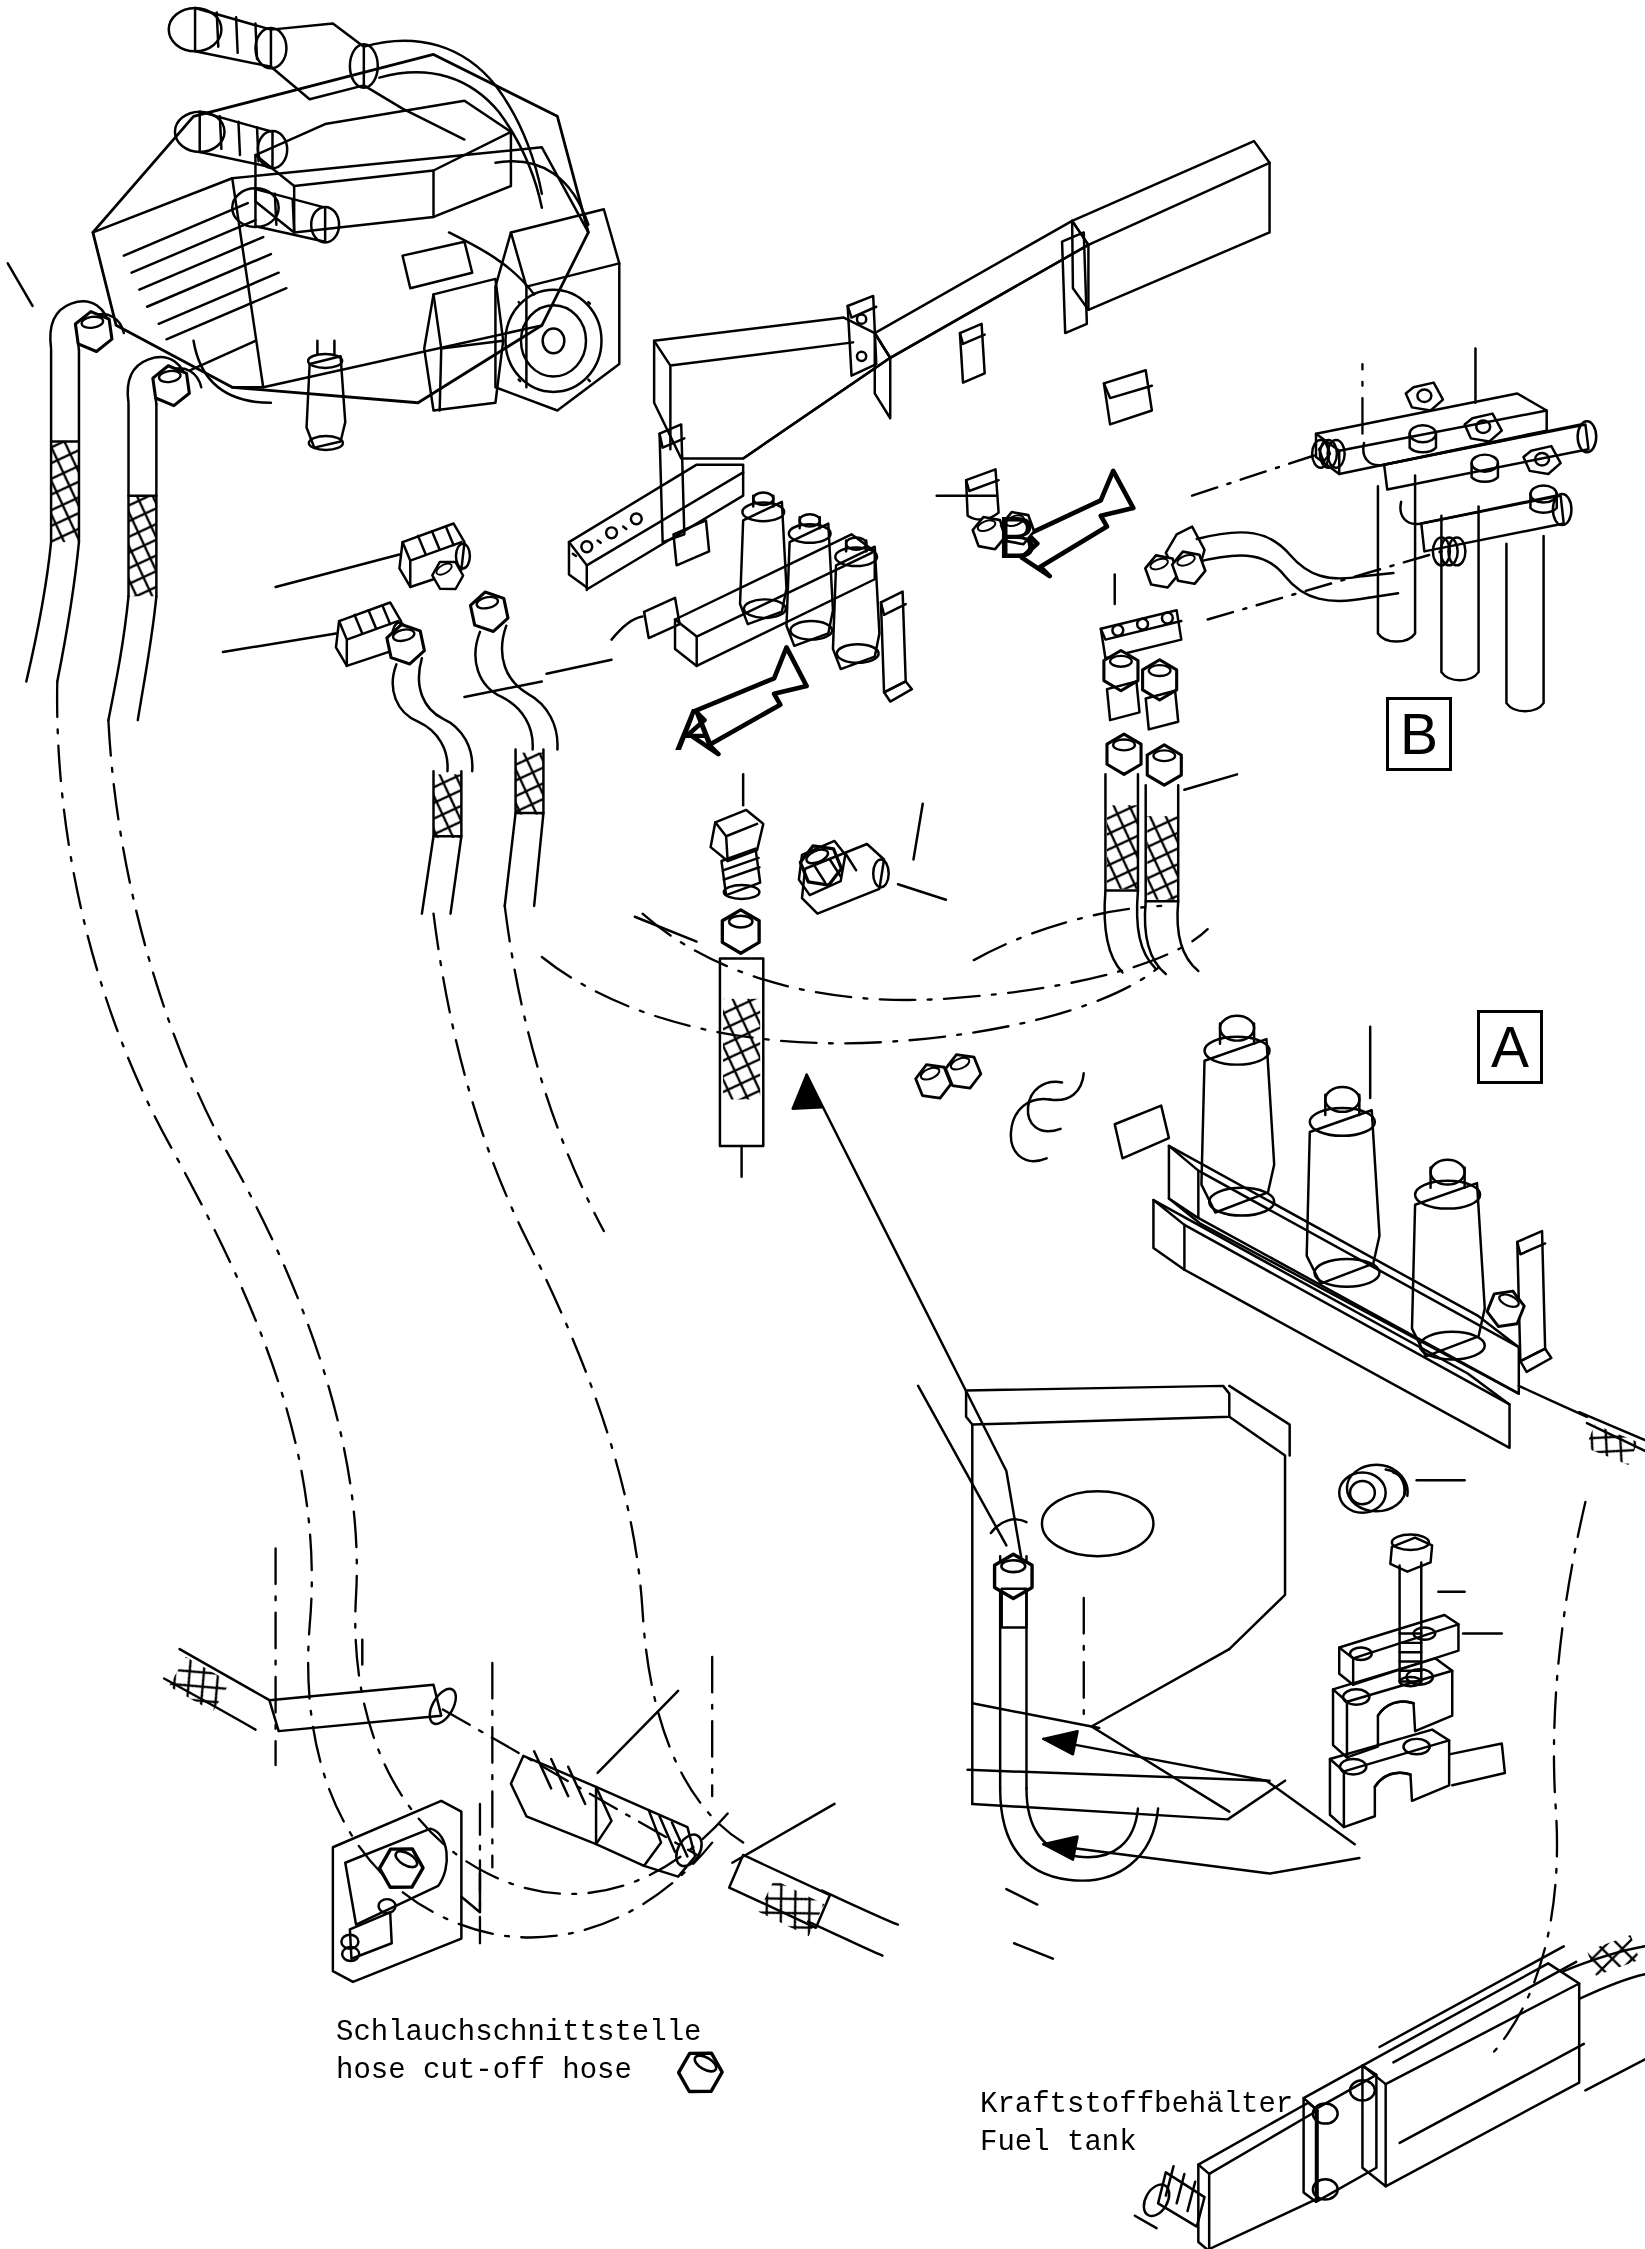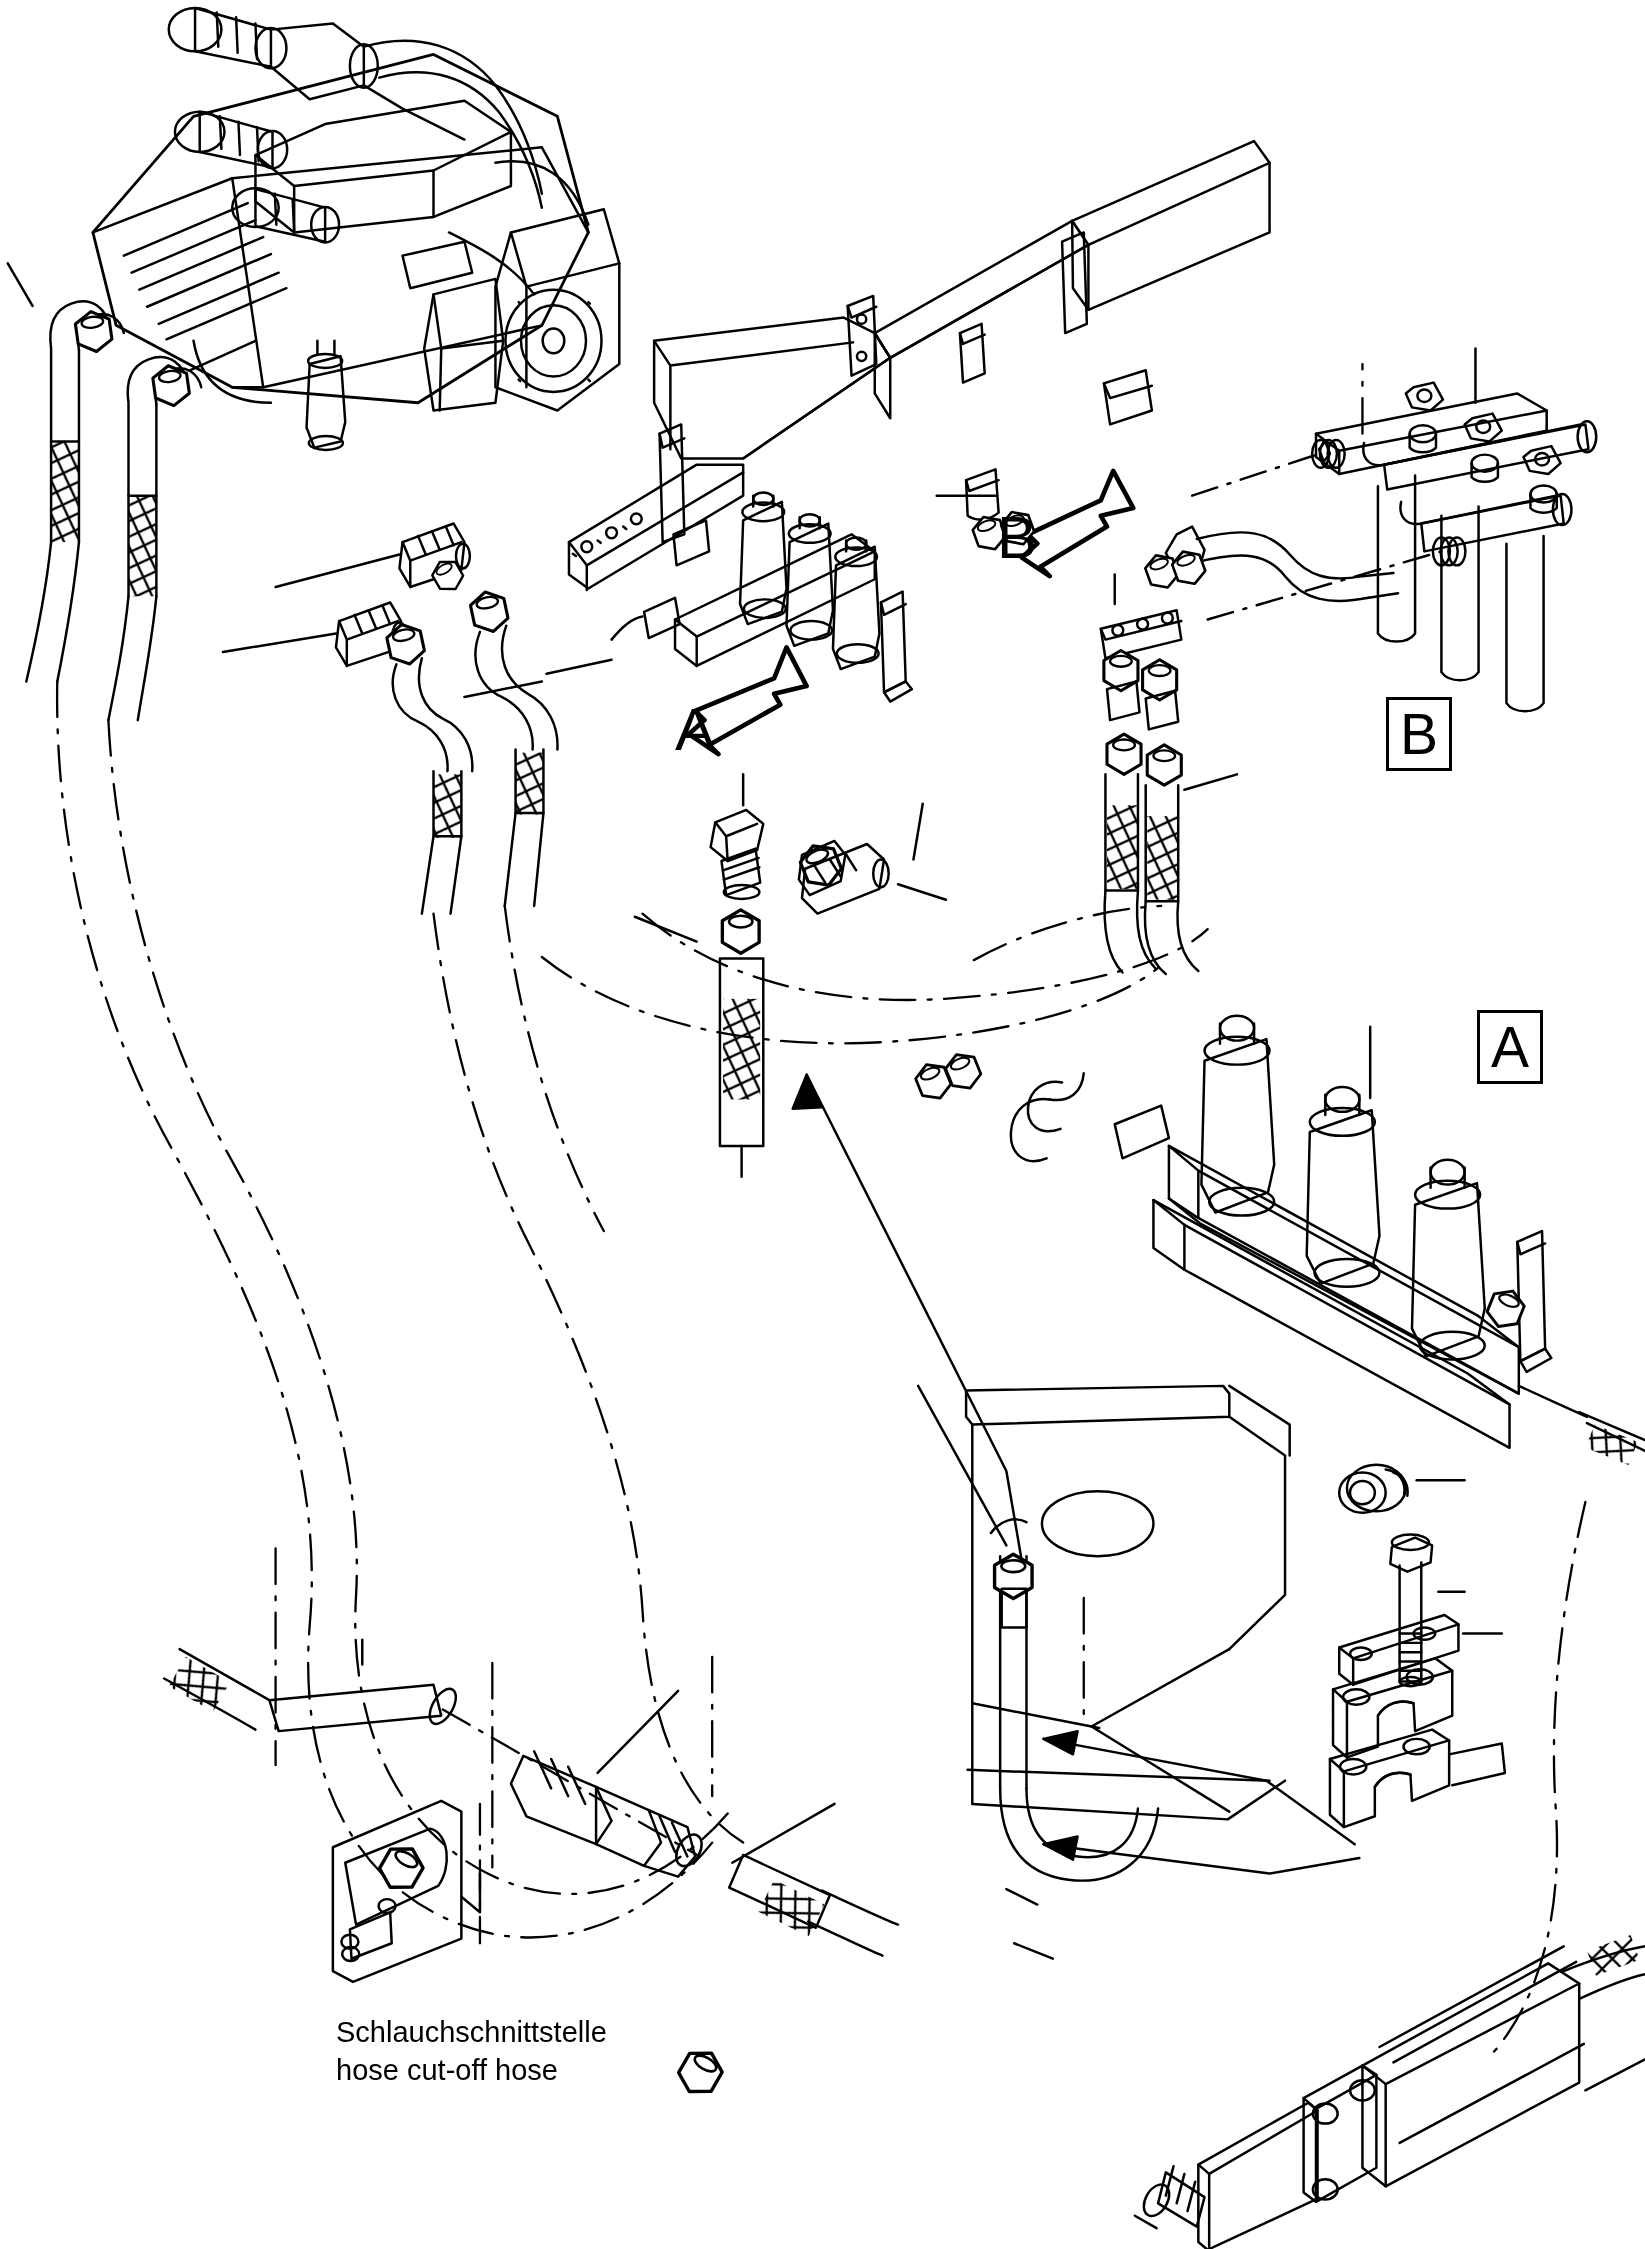--- a/index.html
+++ b/index.html
@@ -1,20 +1,20 @@
 <!DOCTYPE html>
 <html style="font-size:12.4px"><head>
 <meta charset="utf-8">
 <style>
   html,body{margin:0;padding:0;background:#ffffff;}
   body{width:1645px;height:2250px;position:relative;overflow:hidden;
        font-family:"Liberation Sans","DejaVu Sans",sans-serif;color:#000;}
   #sheet{position:absolute;inset:0;width:1645px;height:2250px;}
   svg{display:block;}
-  .cap{position:absolute;font-size:29px;line-height:1.30;white-space:pre;color:#000;}
+  .cap{position:absolute;font-size:29px;line-height:1.30;white-space:pre;color:#000;font-family:Liberation Mono, monospace;}
   .cap1{left:336px;top:2014px;}
   .cap2{left:980px;top:2086px;}
   .secltr{position:absolute;font-size:60px;font-weight:400;color:#000;}
   .secA{left:675px;top:695px;}
   .secB{left:997px;top:503px;}
   .boxltr{position:absolute;border:3.1px solid #000;background:#fff;
           display:flex;align-items:center;justify-content:center;
           font-size:57px;color:#000;}
   .boxA{left:1477px;top:1010px;width:60px;height:68px;}
   .boxB{left:1386px;top:697px;width:60px;height:68px;}
@@ -573,20 +573,21 @@
       <path d="M2040,2582 C2074,2566 2098,2556 2125,2550"></path>
       <rect x="2050" y="2520" width="60" height="34" fill="url(#braid)" stroke="none" transform="rotate(-20 2050 2520)"></rect>
       <path d="M2048,2700 L2125,2660"></path>
     </g>
 
   </g>
 </svg>
 
 <div class="cap cap1"><span>Schlauchschnittstelle</span><br><span>hose cut-off hose</span></div>
 
+<div class="cap cap2"><span>Kraftstoffbehälter</span><br><span>Fuel tank</span></div>
 
 <div class="secltr secA">A</div>
 <div class="secltr secB">B</div>
 
 <div class="boxltr boxA">A</div>
 <div class="boxltr boxB">B</div>
 
 </div>
 
 

